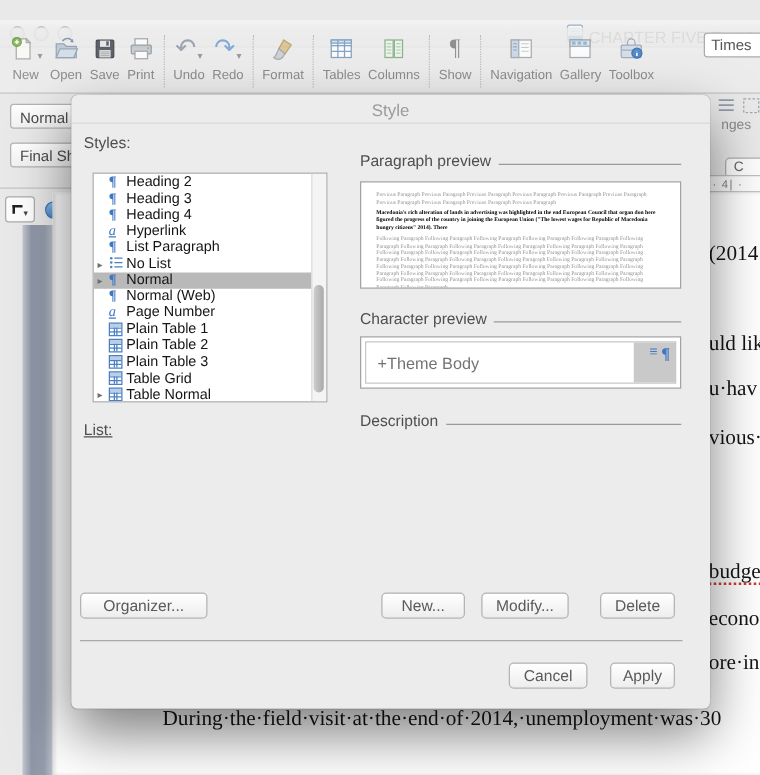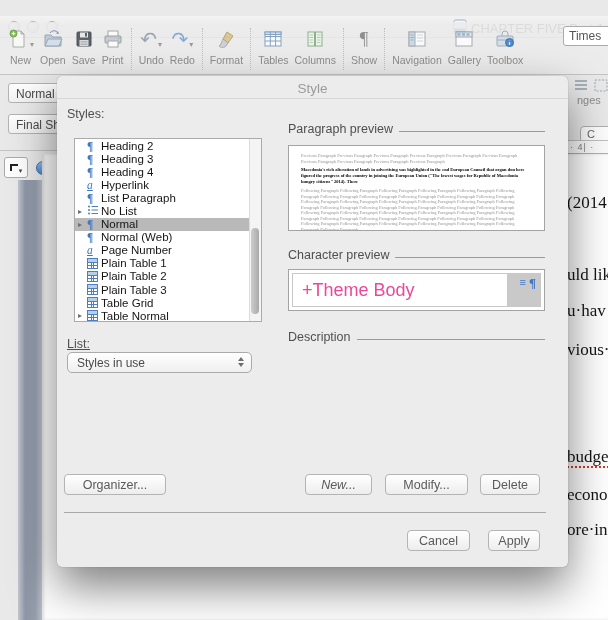--- a/index.html
+++ b/index.html
@@ -115,21 +115,21 @@
   .ppPrev,.ppFollow{font-size:4.5px;line-height:5.5px;color:#949494;
     font-family:"Liberation Serif",serif;}
   .ppSample{font-size:4.5px;line-height:6px;color:#000;font-weight:bold;
     font-family:"Liberation Serif",serif;margin:3px 0;}
 
   
   .cpBox{position:absolute;left:231px;top:193px;width:257px;height:42px;background:#fff;
     border:1px solid #a3a3a3;padding:3px;}
   .cpInner{position:relative;width:100%;height:100%;border:1px solid #c8c8c8;
     display:flex;align-items:center;}
-  .cpText{font-size:18px;color:#ec4899;padding-left:9px;}
+  .cpText{font-size:13px;color:#737373;padding-left:9px;}
   .cpSide{position:absolute;right:0;top:0;width:33px;height:100%;background:#c9c9c9;
     display:flex;justify-content:flex-end;gap:3px;padding:2px 4px 0 0;}
   .cpSide .ic1{font-size:11px;color:#3e77c4;font-weight:bold;line-height:12px;}
   .cpSide .ic2{font-size:13px;color:#3e77c4;font-weight:bold;line-height:13px;
     font-family:"Liberation Serif",serif;}
 
   .descText{position:absolute;left:236px;top:277px;width:262px;font-size:11.5px;
     line-height:1.4;color:#222;white-space:pre-line;}
 
   
@@ -140,22 +140,22 @@
   .popArrows .up{width:0;height:0;border-left:3.5px solid transparent;
     border-right:3.5px solid transparent;border-bottom:4px solid #6e6e6e;}
   .popArrows .down{width:0;height:0;border-left:3.5px solid transparent;
     border-right:3.5px solid transparent;border-top:4px solid #6e6e6e;}
 
   
   .btn{position:absolute;height:21px;background:linear-gradient(#fff,#ededed);
     border:1px solid #b4b4b4;border-radius:4px;font-size:12.5px;color:#5a5a5a;
     text-align:center;padding-top:3px;font-family:"Liberation Sans",sans-serif;}
   #btnOrganizer{left:7px;top:398px;width:102px;}
-  #btnNew{left:248px;top:398px;width:67px;font-style:italic;}
-  #btnModify{left:328px;top:398px;width:83px;}
+  #btnNew{left:248px;top:398px;width:67px;}
+  #btnModify{left:328px;top:398px;width:70px;}
   #btnDelete{left:423px;top:398px;width:60px;}
   .btnDivider{position:absolute;left:7px;top:436px;width:482px;border-top:1px solid #a9a9a9;}
   #btnCancel{left:350px;top:454px;width:63px;}
   #btnApply{left:431px;top:454px;width:52px;}
 </style>
 </head>
 <body>
 
 <div class="screen">
 
@@ -358,20 +358,21 @@
 
   <div class="page"></div>
   <div class="grayStrip"></div>
   <div class="docfrag" id="fragYear">(2014</div>
   <div class="docfrag" id="fragUld">uld lik</div>
   <div class="docfrag" id="fragUhav">u·hav</div>
   <div class="docfrag" id="fragVious">vious·</div>
   <div class="docfrag" id="fragBudge"><span class="misspell">budge</span></div>
   <div class="docfrag" id="fragEcono">econo</div>
   <div class="docfrag" id="fragOre">ore·in</div>
+  <div class="docfrag" id="docLine1">During·the·field·visit·at·the·end·of·2014,·unemployment·was·30</div>
 
   <div class="dialog">
     <div class="dlgTitle">Style</div>
     <div class="dlgTitleRule"></div>
 
     <div class="dlabel" id="stylesLabel">Styles:</div>
 
     <div class="slist">
       <div class="srow">
           <span class="disc"></span>
@@ -504,27 +505,20 @@
         </span>
       </div>
     </div>
 
     <div class="labelRule" id="descLabelRow">
       <span class="dlabel">Description</span>
         <span class="rule"></span>
     </div>
 
     <div class="dlabel" id="listLabel">List:</div>
-    <div class="popup">
-      <span>Styles in use</span>
-      <span class="popArrows">
-          <span class="up"></span>
-          <span class="down"></span>
-        </span>
-    </div>
 
     <div class="btn" id="btnOrganizer">Organizer...</div>
     <div class="btn" id="btnNew">New...</div>
     <div class="btn" id="btnModify">Modify...</div>
     <div class="btn" id="btnDelete">Delete</div>
     <div class="btnDivider"></div>
     <div class="btn" id="btnCancel">Cancel</div>
     <div class="btn" id="btnApply">Apply</div>
   </div>
 

